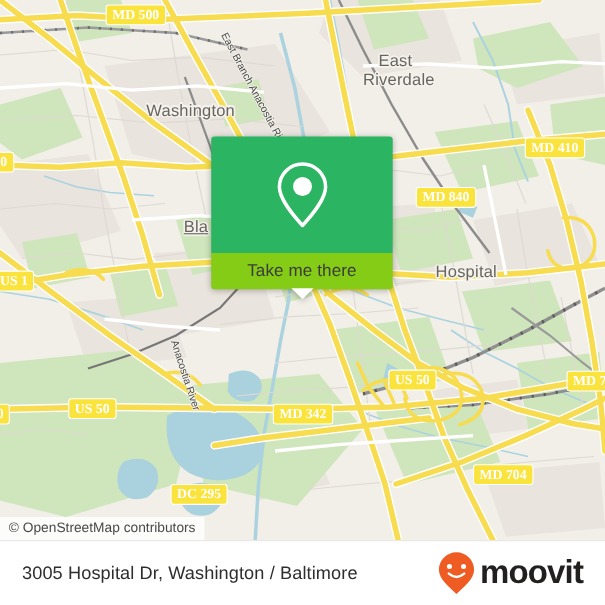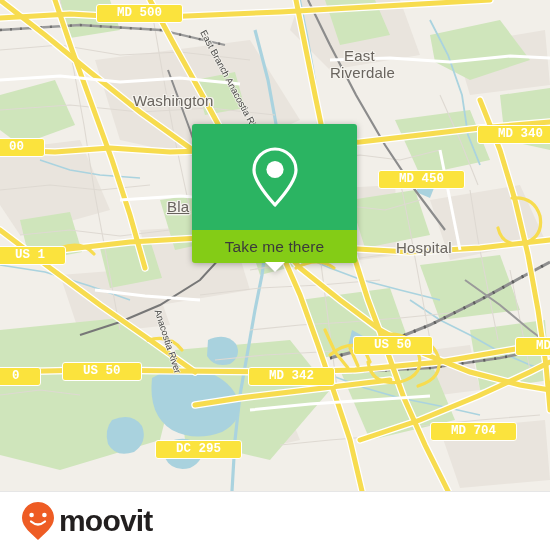--- a/index.html
+++ b/index.html
@@ -55,26 +55,26 @@
     pointer-events: none;
   }
 
   
   .shield {
     position: absolute;
     background: #fbe33d;
     border: 1.6px solid #ffffff;
     border-radius: 3px;
     color: #ffffff;
-    font-family: Liberation Mono, monospace;
+    font-family: Liberation Serif, serif;
     font-size: 12.5px;
     font-weight: bold;
     line-height: 17px;
     height: 17px;
-    padding: 0 20px;
+    padding: 0 5px;
     white-space: nowrap;
     text-align: center;
     box-sizing: content-box;
   }
 
   
   .attribution {
     position: absolute;
     left: 0;
     bottom: 0;
@@ -318,22 +318,22 @@
           <path d="M250,410 L310,404 L370,400 L430,396"></path>
           <path d="M440,150 L450,200 L460,250"></path>
           <path d="M95,290 L145,296 L200,300"></path>
         </g>
 
       </g>
     </svg>
 
     <div class="shield" style="left:96px; top:4px;">MD 500</div>
     <div class="shield" style="left:-12px; top:138px;">00</div>
-    <div class="shield" style="left:477px; top:125px;">MD 340</div>
-    <div class="shield" style="left:378px; top:170px;">MD 450</div>
+    <div class="shield" style="left:477px; top:125px;">MD 410</div>
+    <div class="shield" style="left:378px; top:170px;">MD 840</div>
     <div class="shield" style="left:-6px; top:246px;">US 1</div>
     <div class="shield" style="left:353px; top:336px;">US 50</div>
     <div class="shield" style="left:515px; top:337px;">MD 704</div>
     <div class="shield" style="left:62px; top:362px;">US 50</div>
     <div class="shield" style="left:-9px; top:367px;">0</div>
     <div class="shield" style="left:248px; top:367px;">MD 342</div>
     <div class="shield" style="left:430px; top:422px;">MD 704</div>
     <div class="shield" style="left:155px; top:440px;">DC 295</div>
 
     <div class="city-label" style="left:133px; top:92px;">Washington</div>
@@ -351,23 +351,27 @@
           <path d="M26 4 C14.4 4 5 13.4 5 25 C5 36 17 50 26 60 C35 50 47 36 47 25 C47 13.4 37.6 4 26 4 Z" fill="none" stroke="#ffffff" stroke-width="3.2" stroke-linejoin="round"></path>
           <circle cx="26" cy="24.5" r="8.6" fill="#ffffff"></circle>
         </svg>
       </div>
       <div class="callout-foot">
         <span>Take me there</span>
         <div class="callout-tail"></div>
       </div>
     </div>
 
+    <div class="attribution">
+      <span>© OpenStreetMap contributors</span>
+    </div>
   </div>
 
   <div class="footer">
+    <div class="footer-address">3005 Hospital Dr, Washington / Baltimore</div>
     <div class="brand">
       <svg width="36" height="40" viewBox="0 0 36 40">
         <path d="M18 1 C9.2 1 2 8.2 2 17 C2 26 12 33 18 39 C24 33 34 26 34 17 C34 8.2 26.8 1 18 1 Z" fill="#ee5c24"></path>
         <circle cx="11.6" cy="14" r="2.3" fill="#ffffff"></circle>
         <circle cx="24.4" cy="14" r="2.3" fill="#ffffff"></circle>
         <path d="M11 20.5 Q18 26.5 25 20.5" fill="none" stroke="#ffffff" stroke-width="2.2" stroke-linecap="round"></path>
       </svg>
       <span class="brand-word">moovit</span>
     </div>
   </div>

